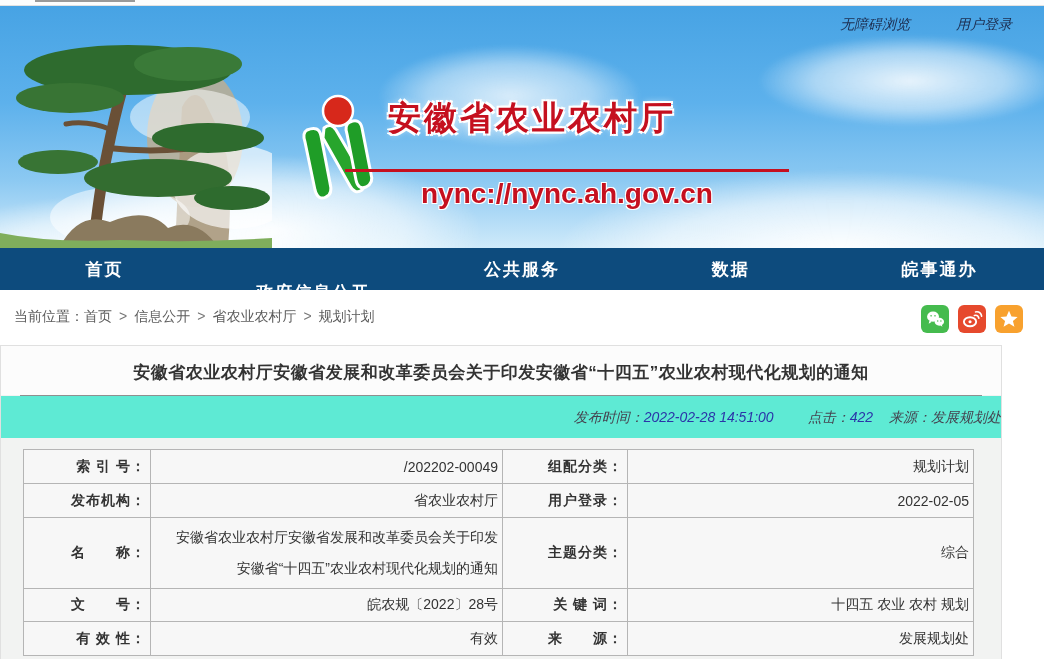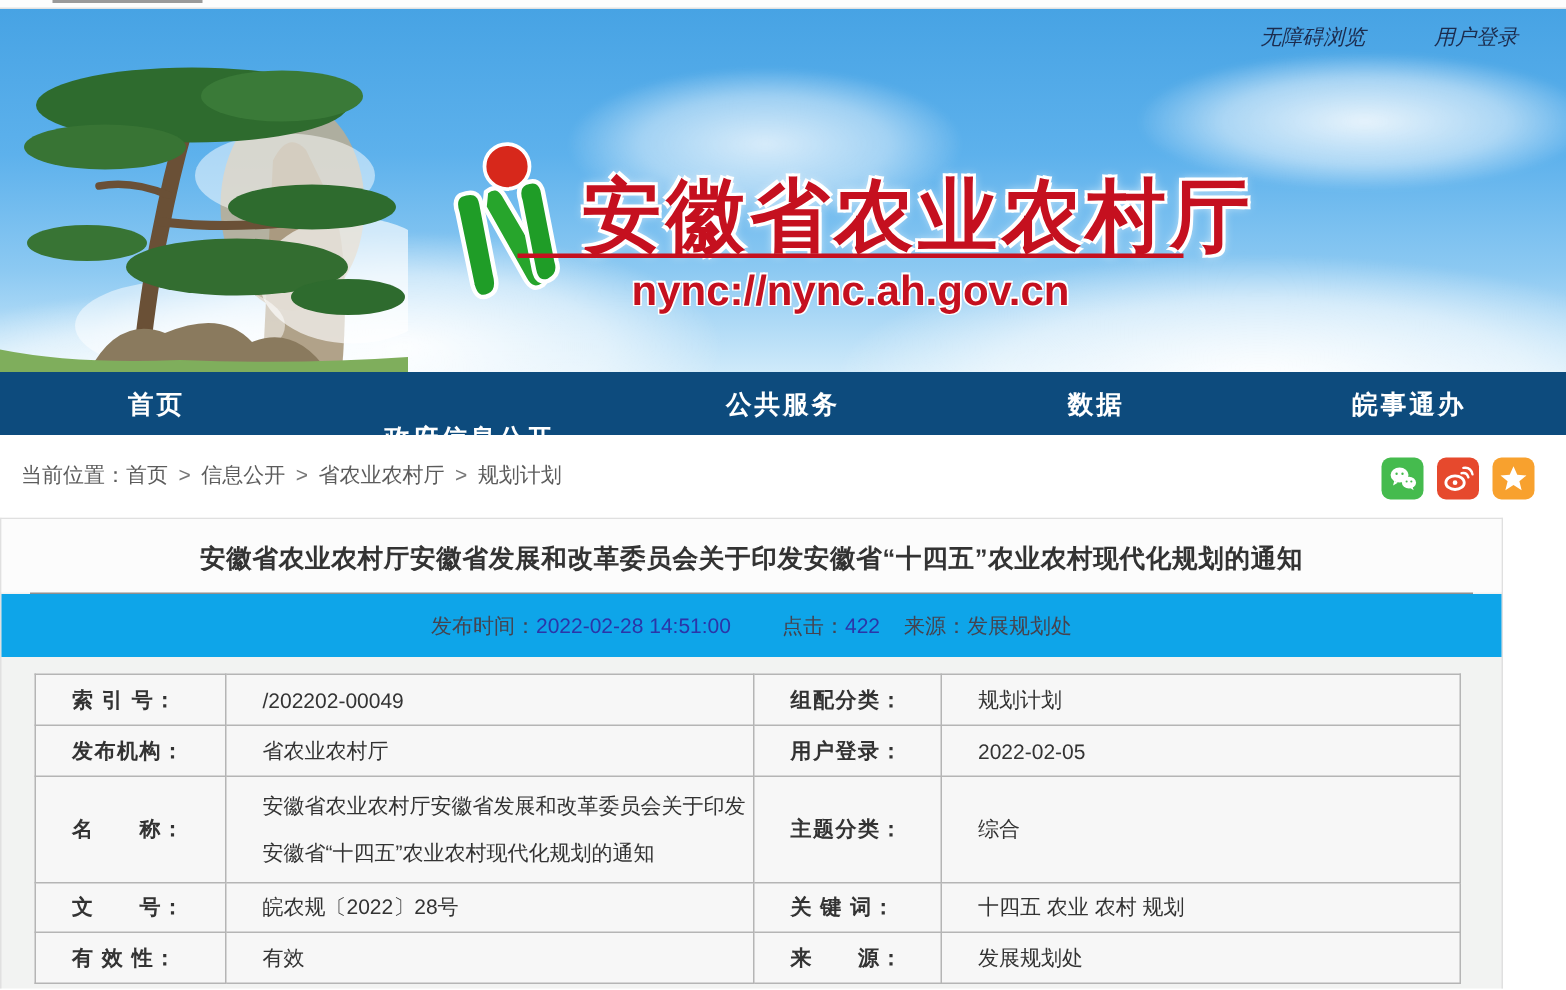--- a/index.html
+++ b/index.html
@@ -26,22 +26,22 @@
   .cloud.c5 { left: -80px; top: 190px; width: 400px; height: 120px; }
 
   .tree-svg { position: absolute; left: 0; top: 6px; }
 
   .topbar-links { position: absolute; top: 10px; right: 32px; font-size: 14px; color: #1c2c4e; font-style: italic; }
   .topbar-links a { color: #1c2c4e; text-decoration: none; cursor: pointer; }
   .topbar-links a:first-child { margin-right: 42px; }
 
   .logo-svg { position: absolute; left: 293px; top: 84px; }
   .site-name {
-    position: absolute; left: 388px; top: 103px;
-    font-size: 53px; font-weight: bold; letter-spacing: 3px; color: #c5101f; white-space: nowrap;
+    position: absolute; left: 388px; top: 90px;
+    font-size: 33px; font-weight: bold; letter-spacing: 3px; color: #c5101f; white-space: nowrap;
     text-shadow: -2px -2px 0 #fff, 2px -2px 0 #fff, -2px 2px 0 #fff, 2px 2px 0 #fff, 0 0 7px rgba(255,255,255,.9);
   }
   .red-rule { position: absolute; left: 345px; top: 163px; width: 444px; height: 3px; background: #c5101f; }
   .site-url {
     position: absolute; left: 345px; top: 172px; width: 444px; text-align: center;
     font-size: 28px; font-weight: bold; color: #c5101f;
     text-shadow: -1px -1px 0 #fff, 1px -1px 0 #fff, -1px 1px 0 #fff, 1px 1px 0 #fff;
   }
 
   
@@ -65,28 +65,28 @@
 
   
   .content-box {
     width: 1002px; height: 314px;
     background: #f2f3f2; border: 1px solid #e0e0e0; border-bottom: none;
   }
   .title-wrap { background: #fcfcfc; padding: 15px 30px 11px; }
   .article-title { font-size: 17px; font-weight: bold; color: #333; text-align: center; letter-spacing: .5px; }
   .title-divider { margin: 0 19px; border-bottom: 1px solid #8f8f8f; background: #fcfcfc; }
   .meta-row {
-    height: 42px; line-height: 42px; background: #0ea5e9; text-align: center;
-    font-size: 14px; color: #45434f;
+    height: 42px; line-height: 42px; background: #5eead4; text-align: right;
+    font-size: 14px; color: #45434f; font-style: italic;
   }
   .meta-row .blue { color: #2b35a8; }
   .meta-row .gap-l { margin-left: 34px; }
   .meta-row .gap-m { margin-left: 16px; }
 
-  table.info { margin: 11px 0 0 22px; width: 950px; border-collapse: collapse; table-layout: fixed; }
+  table.info { margin: 11px 0 0 22px; width: 950px; border-collapse: collapse; table-layout: fixed; text-align: right; }
   table.info td {
     border: 1px solid #b5b5b5; background: #f7f7f7;
     font-size: 14px; color: #333; padding: 4px 4px 4px 24px; vertical-align: middle;
   }
   table.info td.lbl { font-weight: bold; letter-spacing: 1px; }
   col.c-l1 { width: 127px; } col.c-v1 { width: 352px; }
   col.c-l2 { width: 125px; } col.c-v2 { width: 346px; }
   tr.h34 { height: 34px; } tr.h33 { height: 33px; } tr.h66 { height: 66px; }
   td.wrap2 { line-height: 31px; }
 </style>

